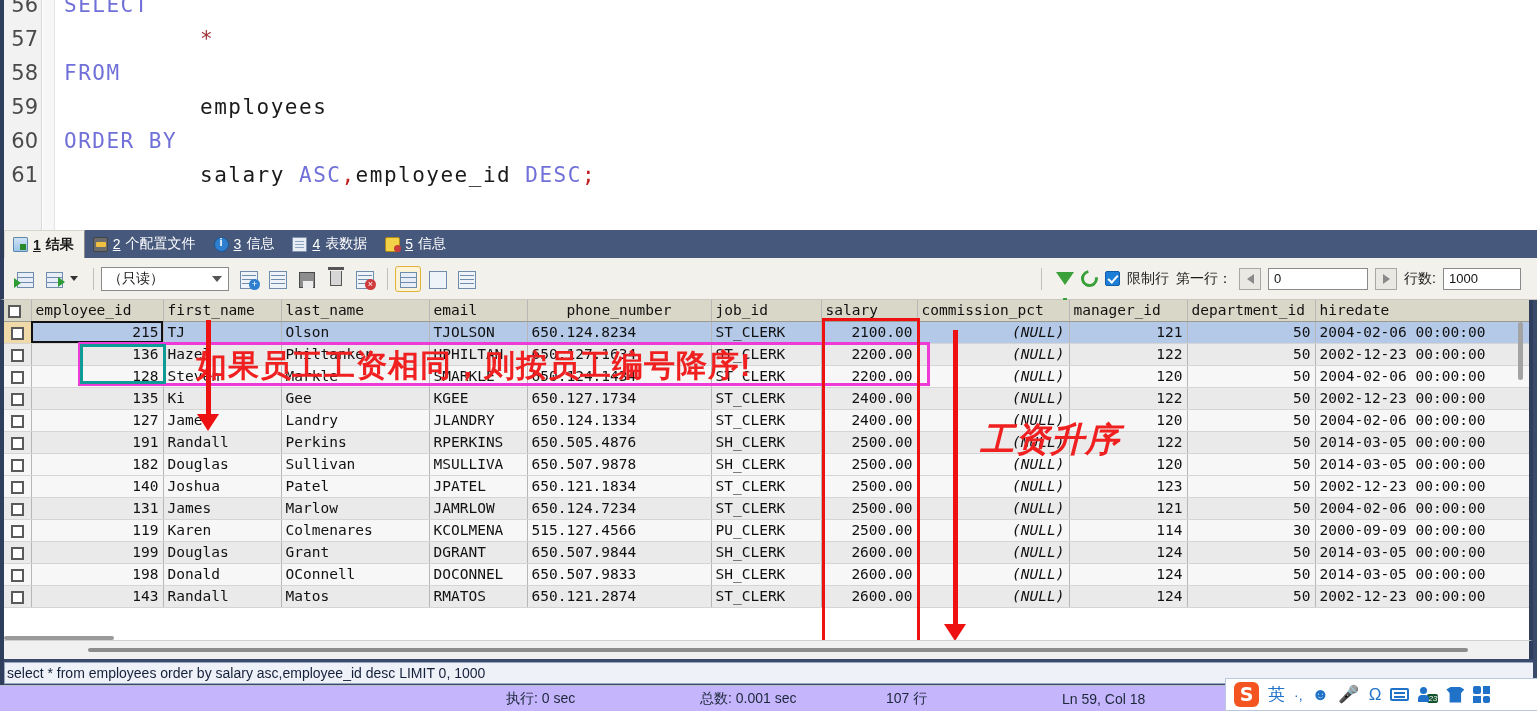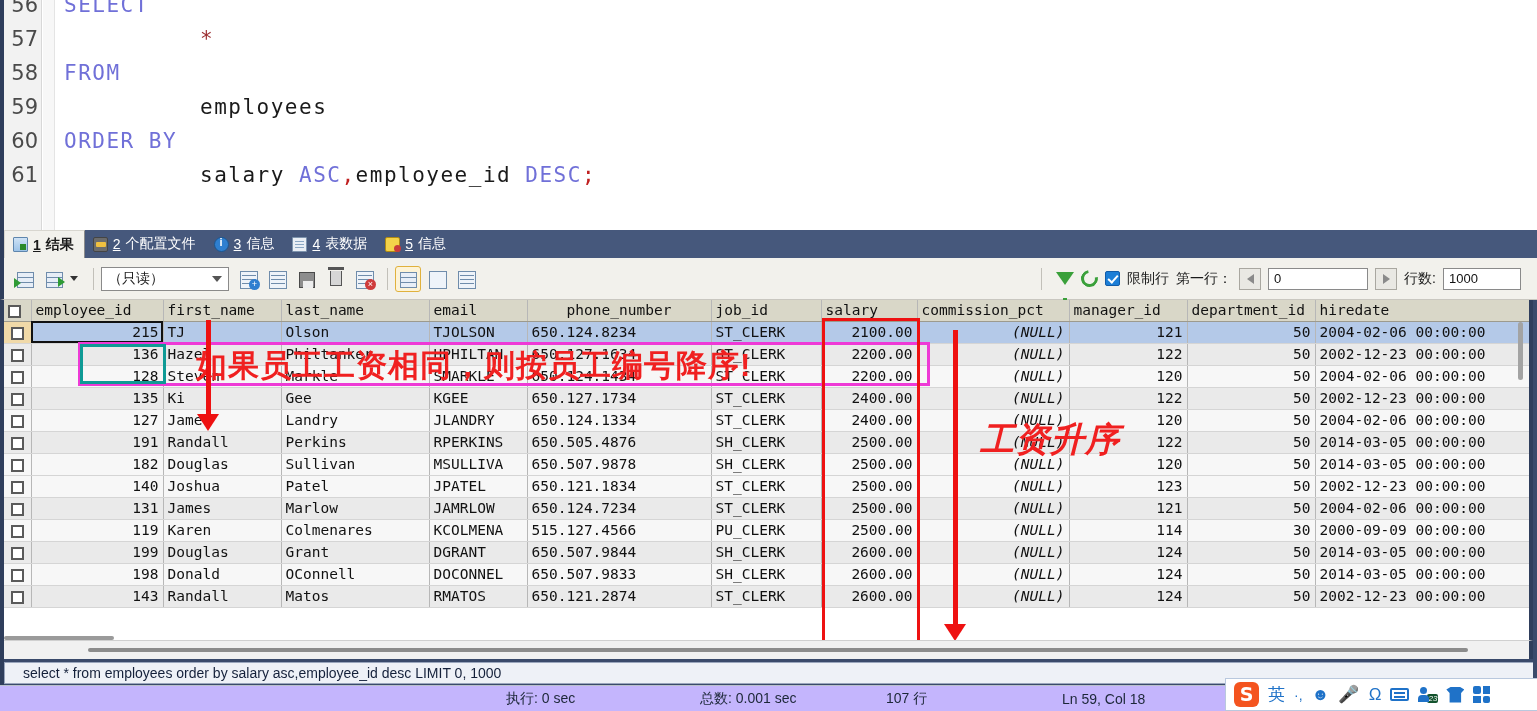--- a/index.html
+++ b/index.html
@@ -202,21 +202,21 @@
     background:#8c8c8c; border-radius:2px; }
   .vthumb { position:absolute; right:6px; top:22px; width:5px; height:58px;
     background:#a3a3a3; border-radius:3px; }
   .hthumb-top { position:absolute; left:4px; top:636px; width:110px; height:4px;
     background:#9a9a9a; border-radius:2px; }
 
   
   .sqlline {
     position:absolute; left:4px; top:662px; width:1529px; height:22px;
     background:#eef1f7; border:1px solid #9aa6bd; border-right:none;
-    font-size:14px; color:#14203a; padding:2px 18px;
+    font-size:14px; color:#14203a; padding:2px 2px;
     font-family:"Liberation Sans", sans-serif;
   }
   
   .statusbar {
     position:absolute; left:0; top:685px; width:1537px; height:26px;
     background:#c4b5fd; border-top:1px solid #b9c0cc;
     display:flex; align-items:center; font-size:14px; color:#1c2738;
     font-family:"Liberation Sans", sans-serif;
   }
   .st-item { position:absolute; white-space:nowrap; }

